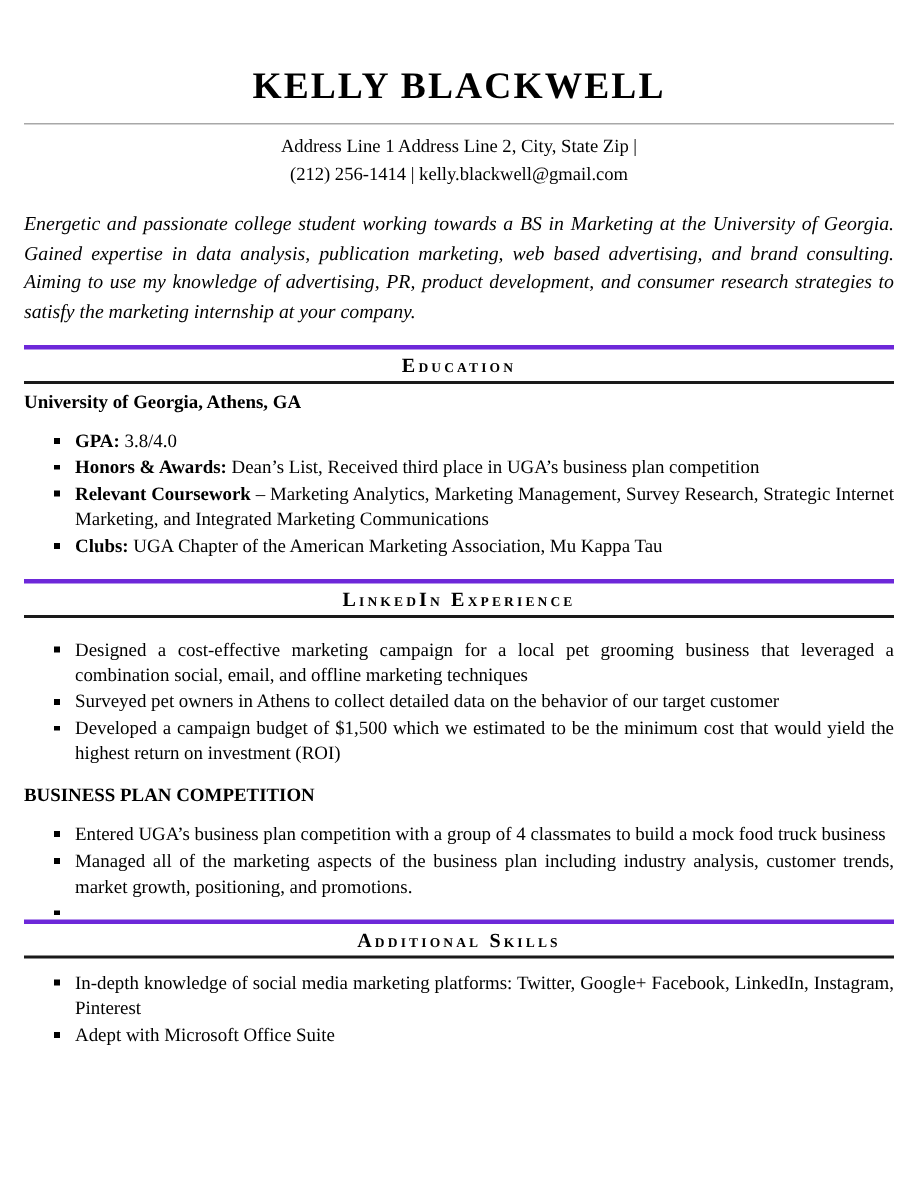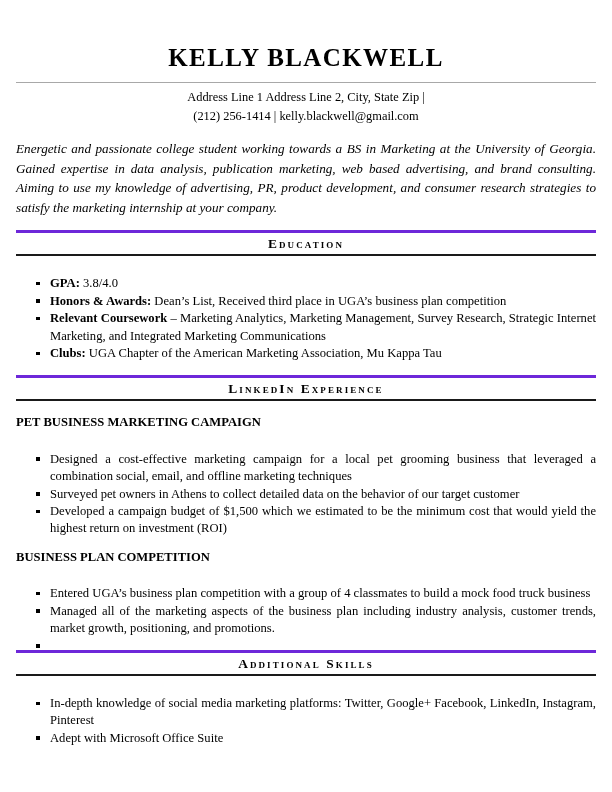--- a/index.html
+++ b/index.html
@@ -91,21 +91,21 @@
     font-size: 12.6px;
     font-weight: bold;
     line-height: 1.4;
     margin: 0;
   }
   .job-block { margin-top: 11px; }
   .job-block.first { margin-top: 13px; }
 
   ul.bullets {
     list-style: none;
-    margin: 19px 0 0 0;
+    margin: 8px 0 0 0;
     padding: 0;
   }
   ul.bullets li {
     position: relative;
     padding-left: 34px;
     font-size: 12.6px;
     line-height: 1.36;
     text-align: justify;
     margin-bottom: 0.5px;
   }
@@ -135,36 +135,36 @@
     </div>
   </div>
 
   <p class="summary">Energetic and passionate college student working towards a BS in Marketing at the University of Georgia. Gained expertise in data analysis, publication marketing, web based advertising, and brand consulting. Aiming to use my knowledge of advertising, PR, product development, and consumer research strategies to satisfy the marketing internship at your company.</p>
 
   <div class="section">
     <div class="section-head">
       <div class="section-title">Education</div>
     </div>
     <div class="block">
+      <div class="org">University of Georgia, Athens, GA</div>
       <ul class="bullets">
         <li><span class="sq"></span><span class="lead">GPA:</span><span> 3.8/4.0</span></li>
         <li><span class="sq"></span><span class="lead">Honors &amp; Awards:</span><span> Dean’s List, Received third place in UGA’s business plan competition</span></li>
         <li><span class="sq"></span><span class="lead">Relevant Coursework</span><span> – Marketing Analytics, Marketing Management, Survey Research, Strategic Internet Marketing, and Integrated Marketing Communications</span></li>
         <li><span class="sq"></span><span class="lead">Clubs:</span><span> UGA Chapter of the American Marketing Association, Mu Kappa Tau</span></li>
       </ul>
     </div>
   </div>
 
   <div class="section">
     <div class="section-head">
       <div class="section-title">LinkedIn Experience</div>
     </div>
 
     <div class="job-block first">
-      <div class="job-title">PET BUSINESS MARKETING CAMPAIGN</div>
       <ul class="bullets">
         <li><span class="sq"></span><span>Designed a cost-effective marketing campaign for a local pet grooming business that leveraged a combination social, email, and offline marketing techniques</span></li>
         <li><span class="sq"></span><span>Surveyed pet owners in Athens to collect detailed data on the behavior of our target customer</span></li>
         <li><span class="sq"></span><span>Developed a campaign budget of $1,500 which we estimated to be the minimum cost that would yield the highest return on investment (ROI)</span></li>
       </ul>
     </div>
 
     <div class="job-block">
       <div class="job-title">BUSINESS PLAN COMPETITION</div>
       <ul class="bullets">

